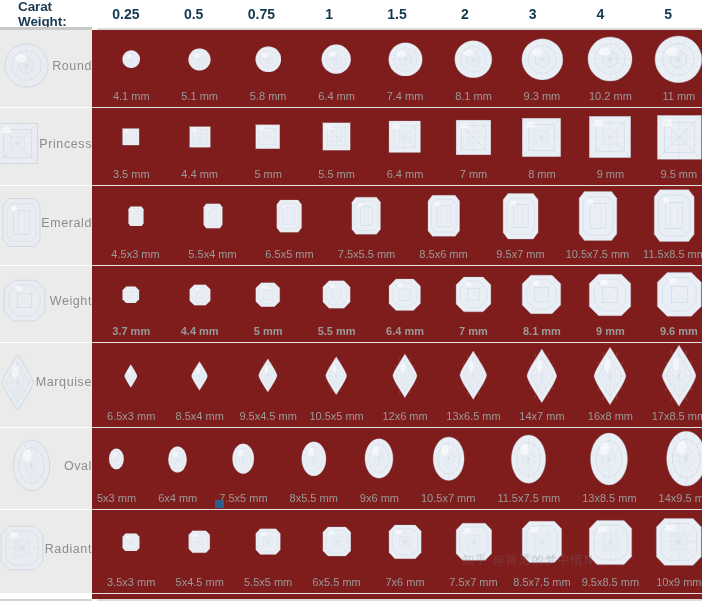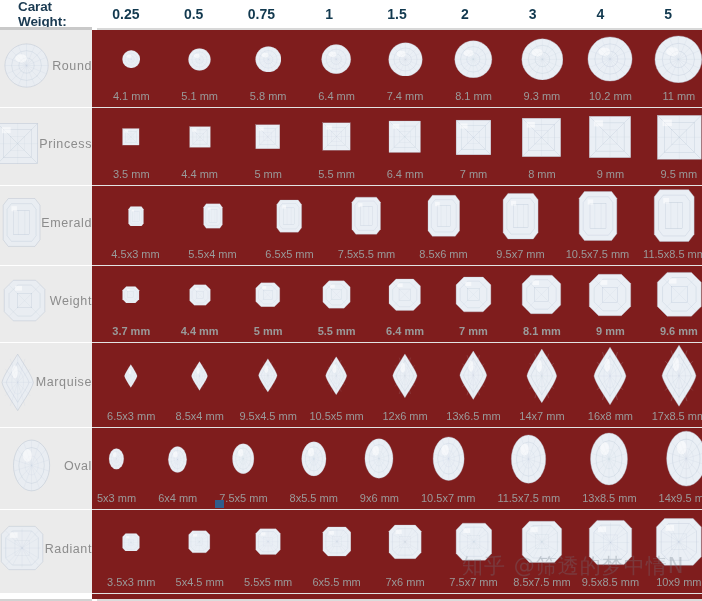--- a/index.html
+++ b/index.html
@@ -124,21 +124,21 @@
   .bottom-rule{
     position:absolute;left:0;bottom:0;width:702px;height:2px;
   }
   .bottom-rule .bl{position:absolute;left:0;top:0;width:92px;height:2px;background:#d2d2d2;}
   .bottom-rule .br{position:absolute;left:97px;top:0;width:605px;height:2px;background:#dcdcdc;}
 
   
   .watermark{
     position:absolute;
     left:462px;top:552px;
-    font-size:21px;
+    font-size:12px;
     color:#6f7b86;
     opacity:.30;
     white-space:nowrap;
     letter-spacing:1px;
     pointer-events:none;
     font-family:"DejaVu Sans", sans-serif;
   }
   
   .cursor-artifact{
     position:absolute;

